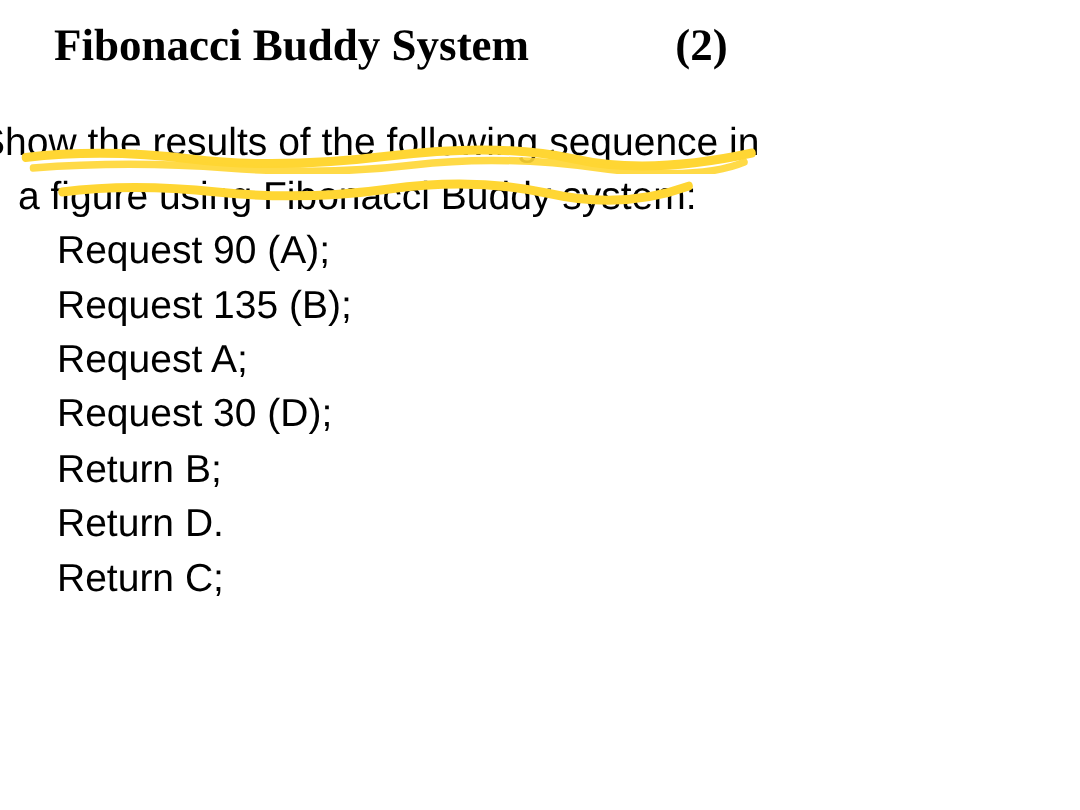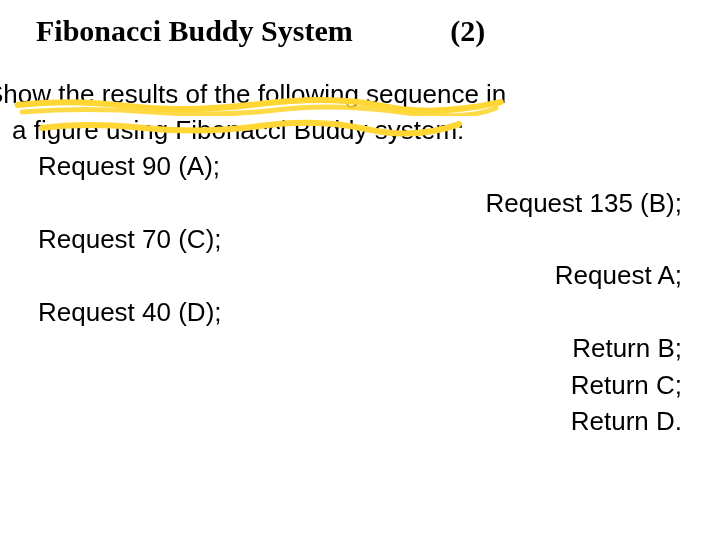--- a/index.html
+++ b/index.html
@@ -34,21 +34,20 @@
   .body .line {
     margin: 0;
     padding: 0 2px 0 2px;
   }
   .hanging {
     padding-left: 26px;
     text-indent: -26px;
   }
   .indent {
     padding-left: 10px;
-    text-align: right;
   }
   .accent-wrap {
     position: relative;
     display: inline-block;
   }
   .accent-wrap .hl {
     position: absolute;
     left: 0;
     right: 0;
     bottom: -4px;
@@ -81,21 +80,20 @@
         <span class="hl" style="bottom:8px">
           <svg viewBox="0 0 520 24" preserveAspectRatio="none">
             <path d="M4 12 Q 60 6, 130 12 T 270 10 T 400 13 T 514 8" fill="none" stroke="#ffd633" stroke-width="6" stroke-linecap="round"></path>
           </svg>
         </span>
       </span>
     </div>
 
     <p class="line">Request 90 (A);</p>
     <p class="line indent">Request 135 (B);</p>
-    <p class="line">Request 70 (C);</p>
     <p class="line indent">Request A;</p>
-    <p class="line">Request 40 (D);</p>
+    <p class="line">Request 30 (D);</p>
     <p class="line indent">Return B;</p>
+    <p class="line indent">Return D.</p>
     <p class="line indent">Return C;</p>
-    <p class="line indent">Return D.</p>
 
   </div>
 </div>
 
 </body></html>

